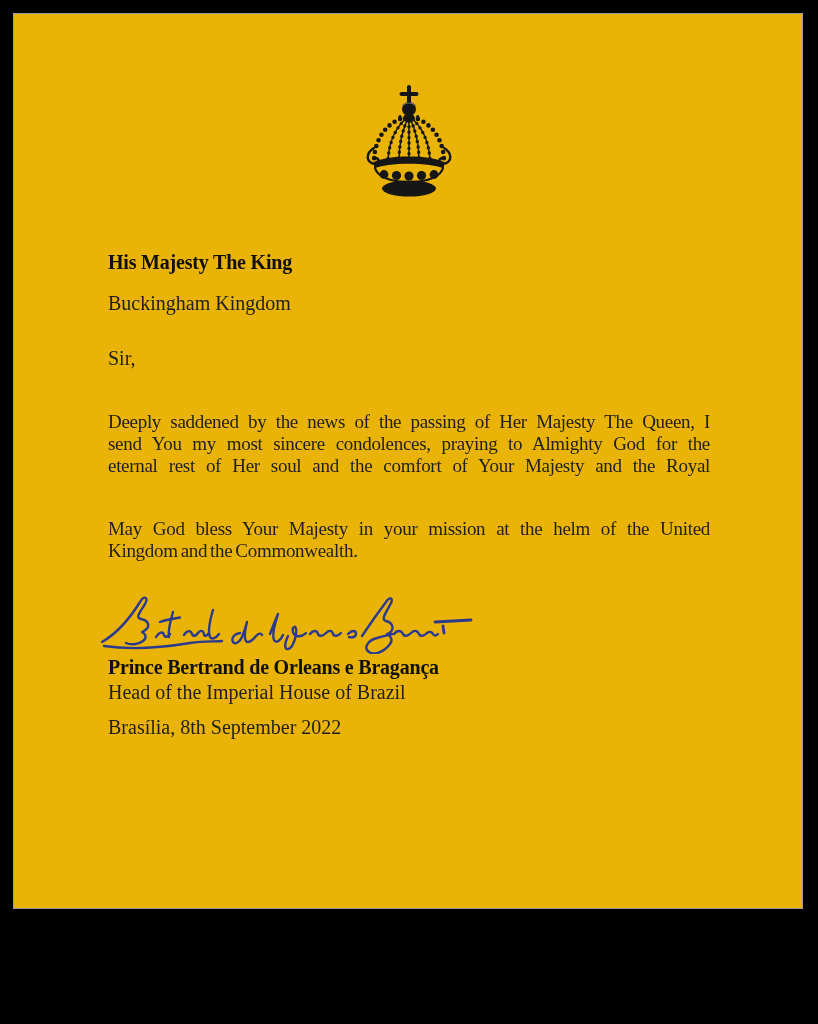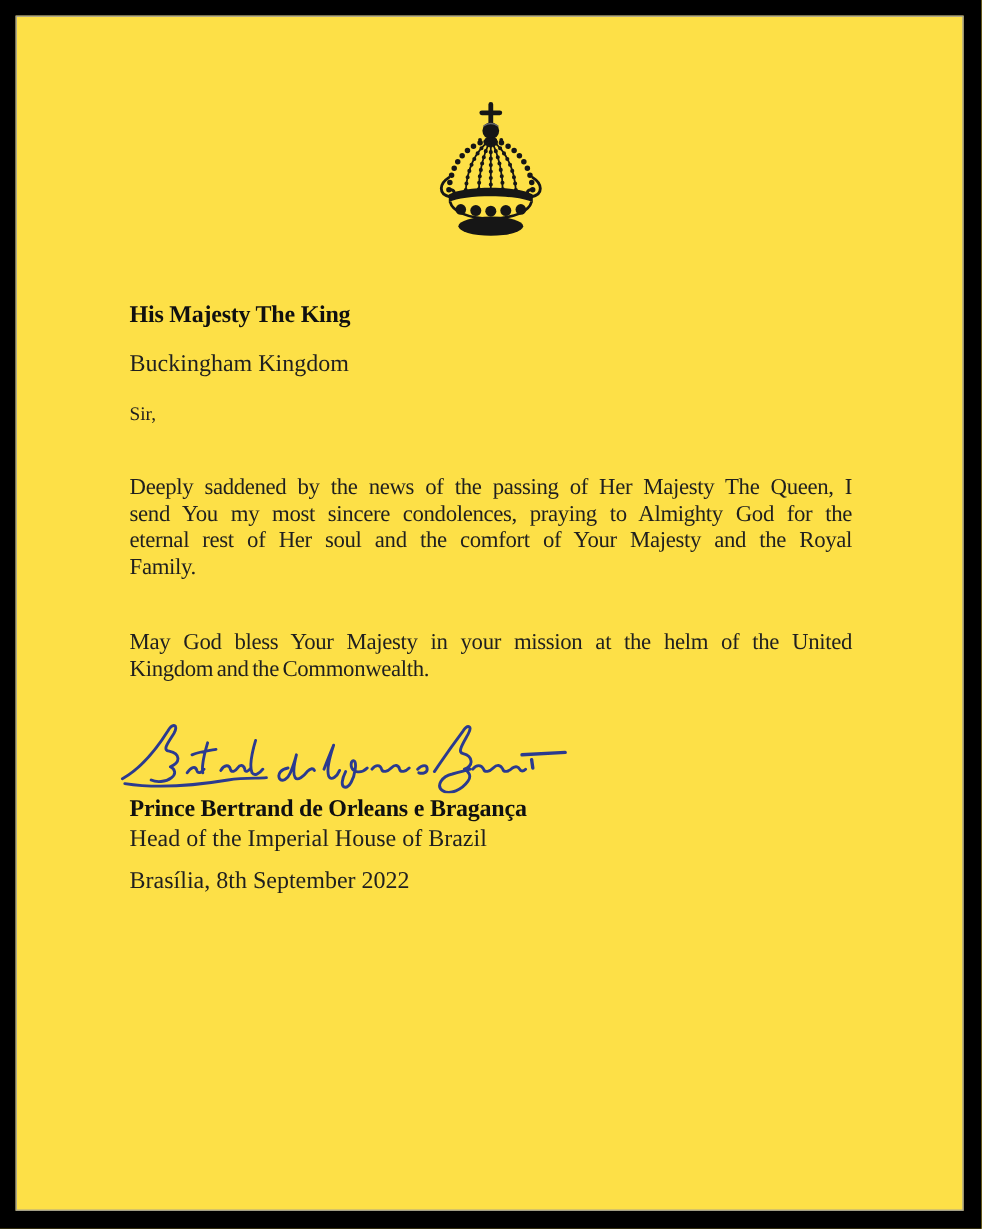--- a/index.html
+++ b/index.html
@@ -5,22 +5,22 @@
   html, body { margin: 0; padding: 0; }
   body {
     width: 818px; height: 1024px;
     background: #000000;
     position: relative;
     font-family: "Liberation Serif", "DejaVu Serif", serif;
   }
   .paper {
     position: absolute;
     left: 13px; top: 13px;
-    width: 790px; height: 996px;
-    background: #fde047;
+    width: 790px; height: 896px;
+    background: #eab308;
     border: 1px solid #9a9a9a;
     box-sizing: border-box;
     overflow: hidden;
   }
   .content {
     padding: 0 92px 0 94px; 
   }
   .crown {
     display: block;
     margin: 71px auto 0 auto;
@@ -32,22 +32,22 @@
     letter-spacing: -0.2px;
     color: #101010;
   }
   .address {
     margin-top: 18px;
     font-size: 20px;
     line-height: 23px;
     color: #1f1f1f;
   }
   .salutation {
-    margin-top: 22px;
-    font-size: 16px;
+    margin-top: 32px;
+    font-size: 20px;
     color: #1f1f1f;
   }
   .para {
     margin-top: 41px;
     font-size: 19px;
     line-height: 22px;
     color: #1f1f1f;
     letter-spacing: -0.3px;
     word-spacing: -1.5px;
   }
@@ -135,21 +135,20 @@
     <div class="address">
       <div>Buckingham Kingdom</div>
     </div>
 
     <div class="salutation">Sir,</div>
 
     <div class="para">
       <div class="jline">Deeply saddened by the news of the passing of Her Majesty The Queen, I</div>
       <div class="jline">send You my most sincere condolences, praying to Almighty God for the</div>
       <div class="jline">eternal rest of Her soul and the comfort of Your Majesty and the Royal</div>
-      <div class="jline last">Family.</div>
     </div>
 
     <div class="para">
       <div class="jline">May God bless Your Majesty in your mission at the helm of the United</div>
       <div class="jline last">Kingdom and the Commonwealth.</div>
     </div>
 
     <svg class="sig" width="375" height="62" viewBox="0 0 375 62" aria-hidden="true">
       <g fill="none" stroke="#2b3a8f" stroke-width="2.4" stroke-linecap="round" stroke-linejoin="round">
 

